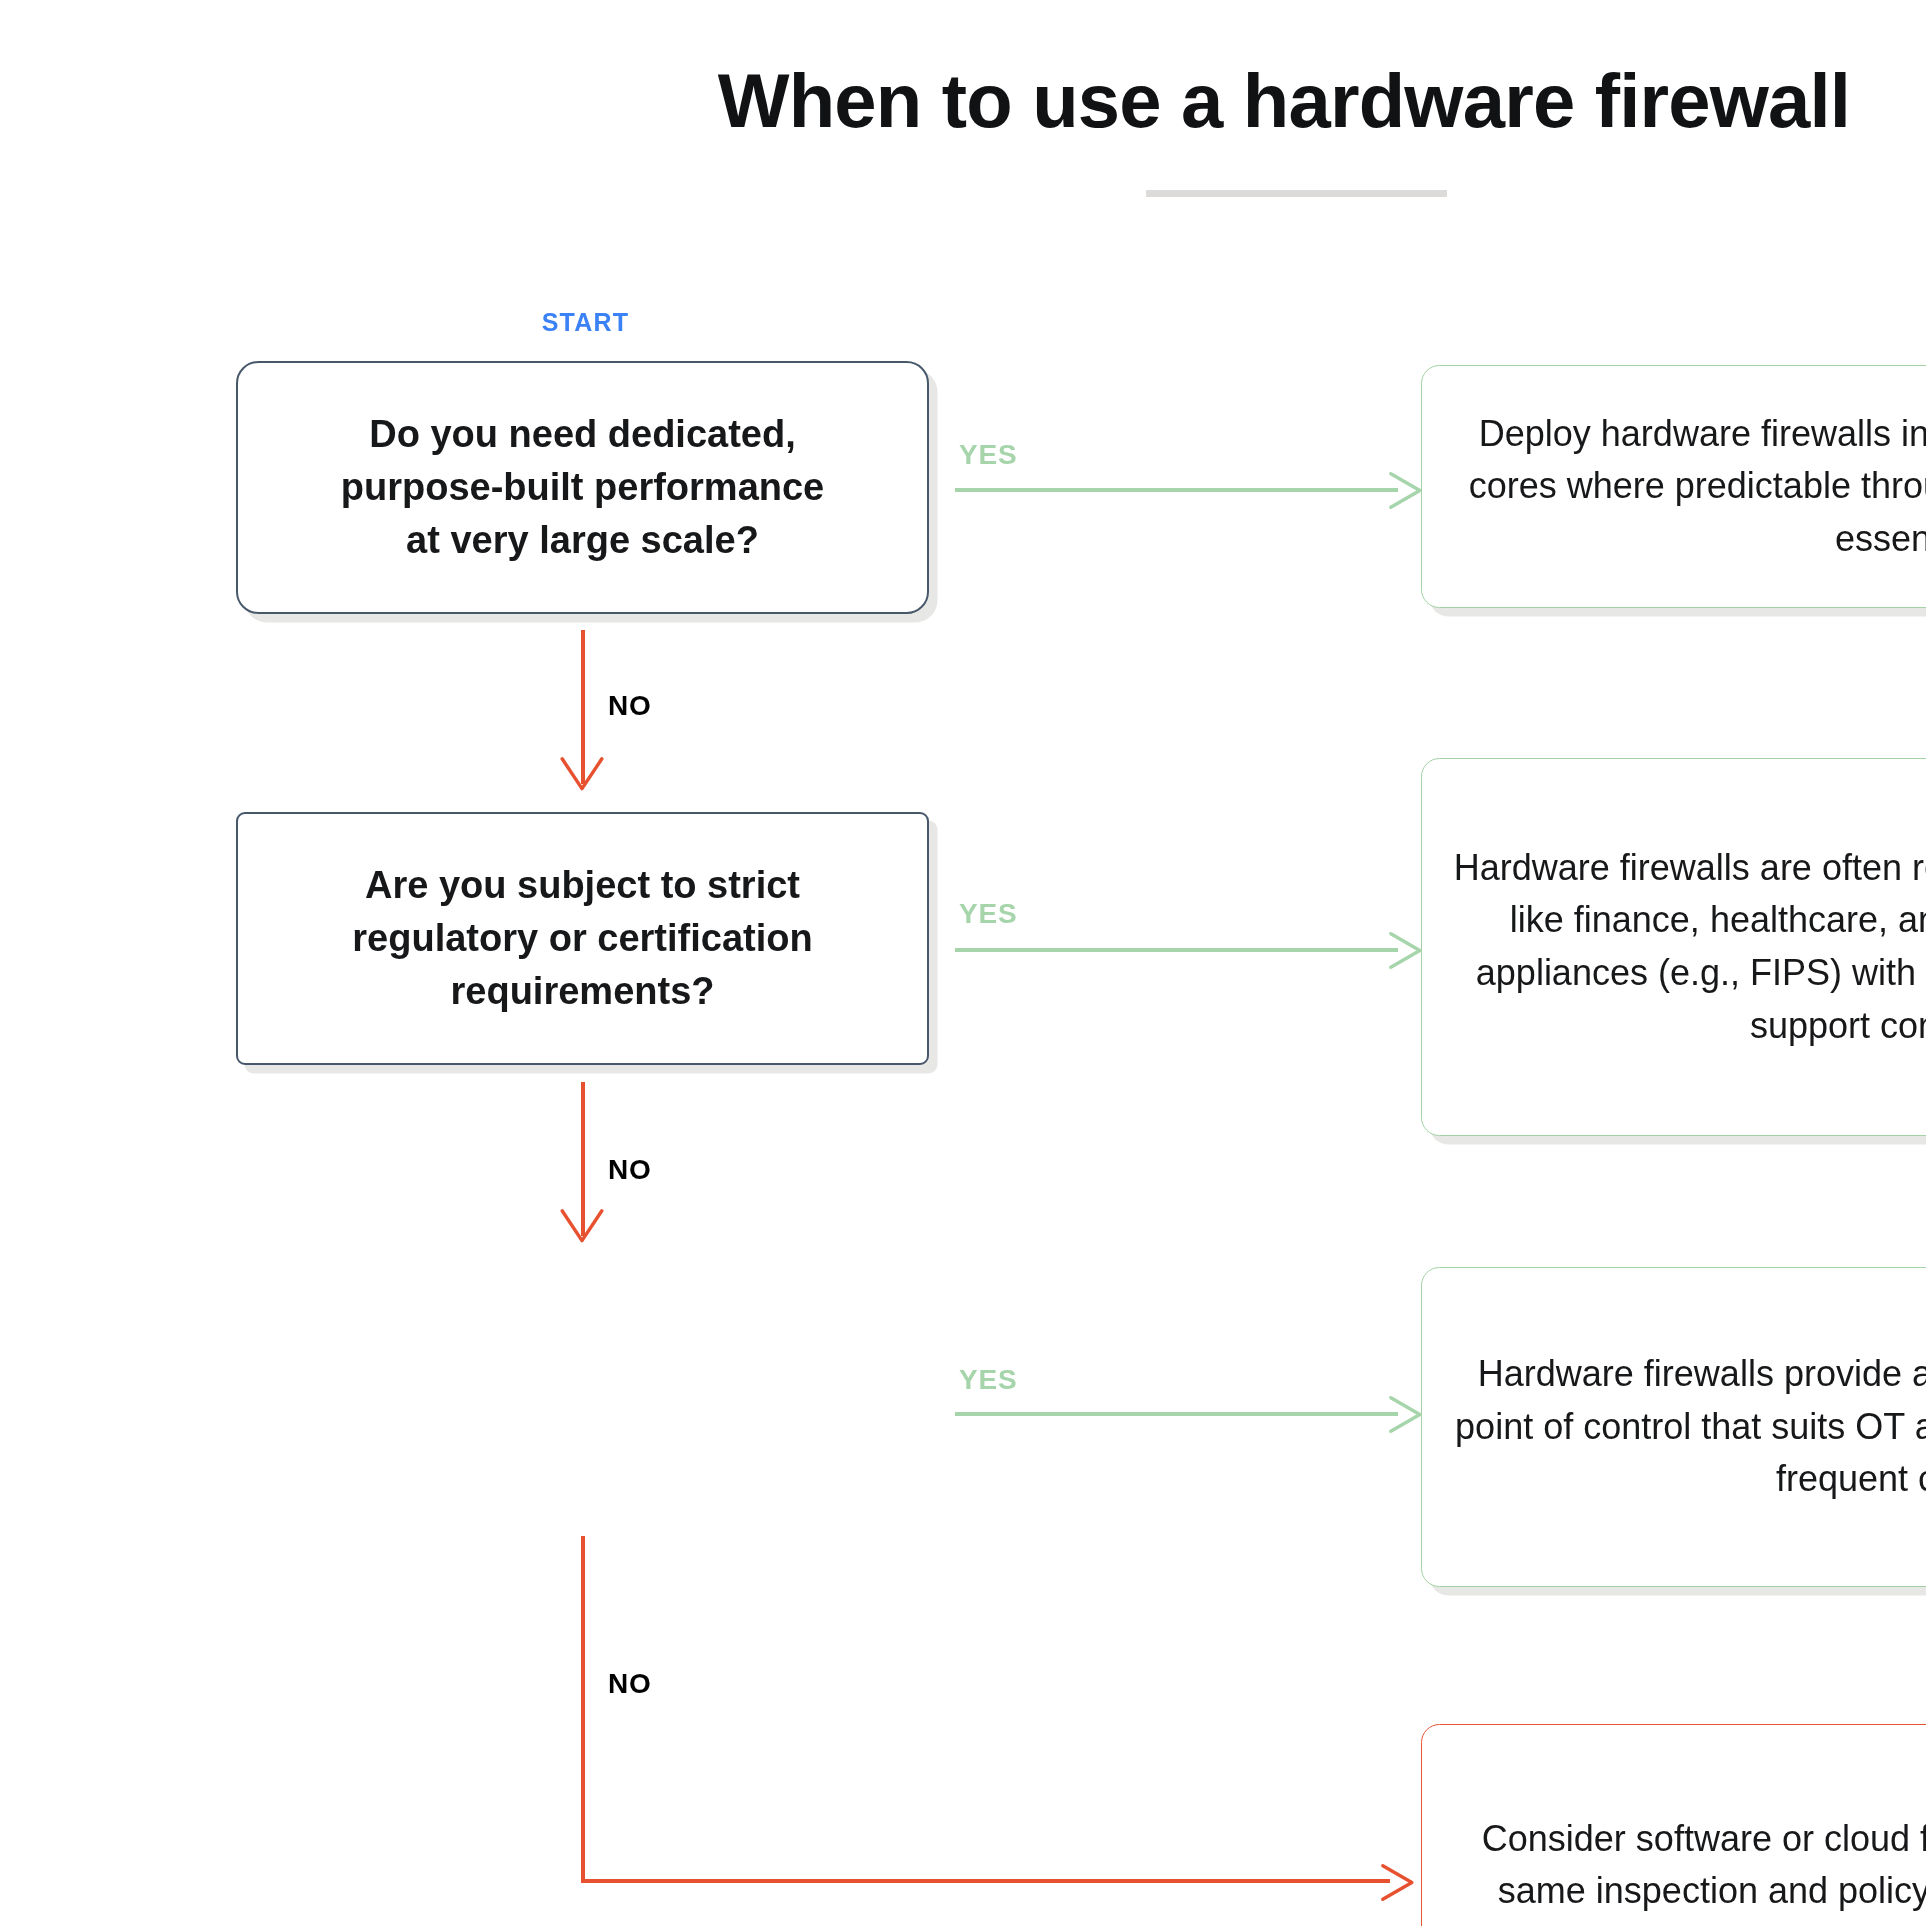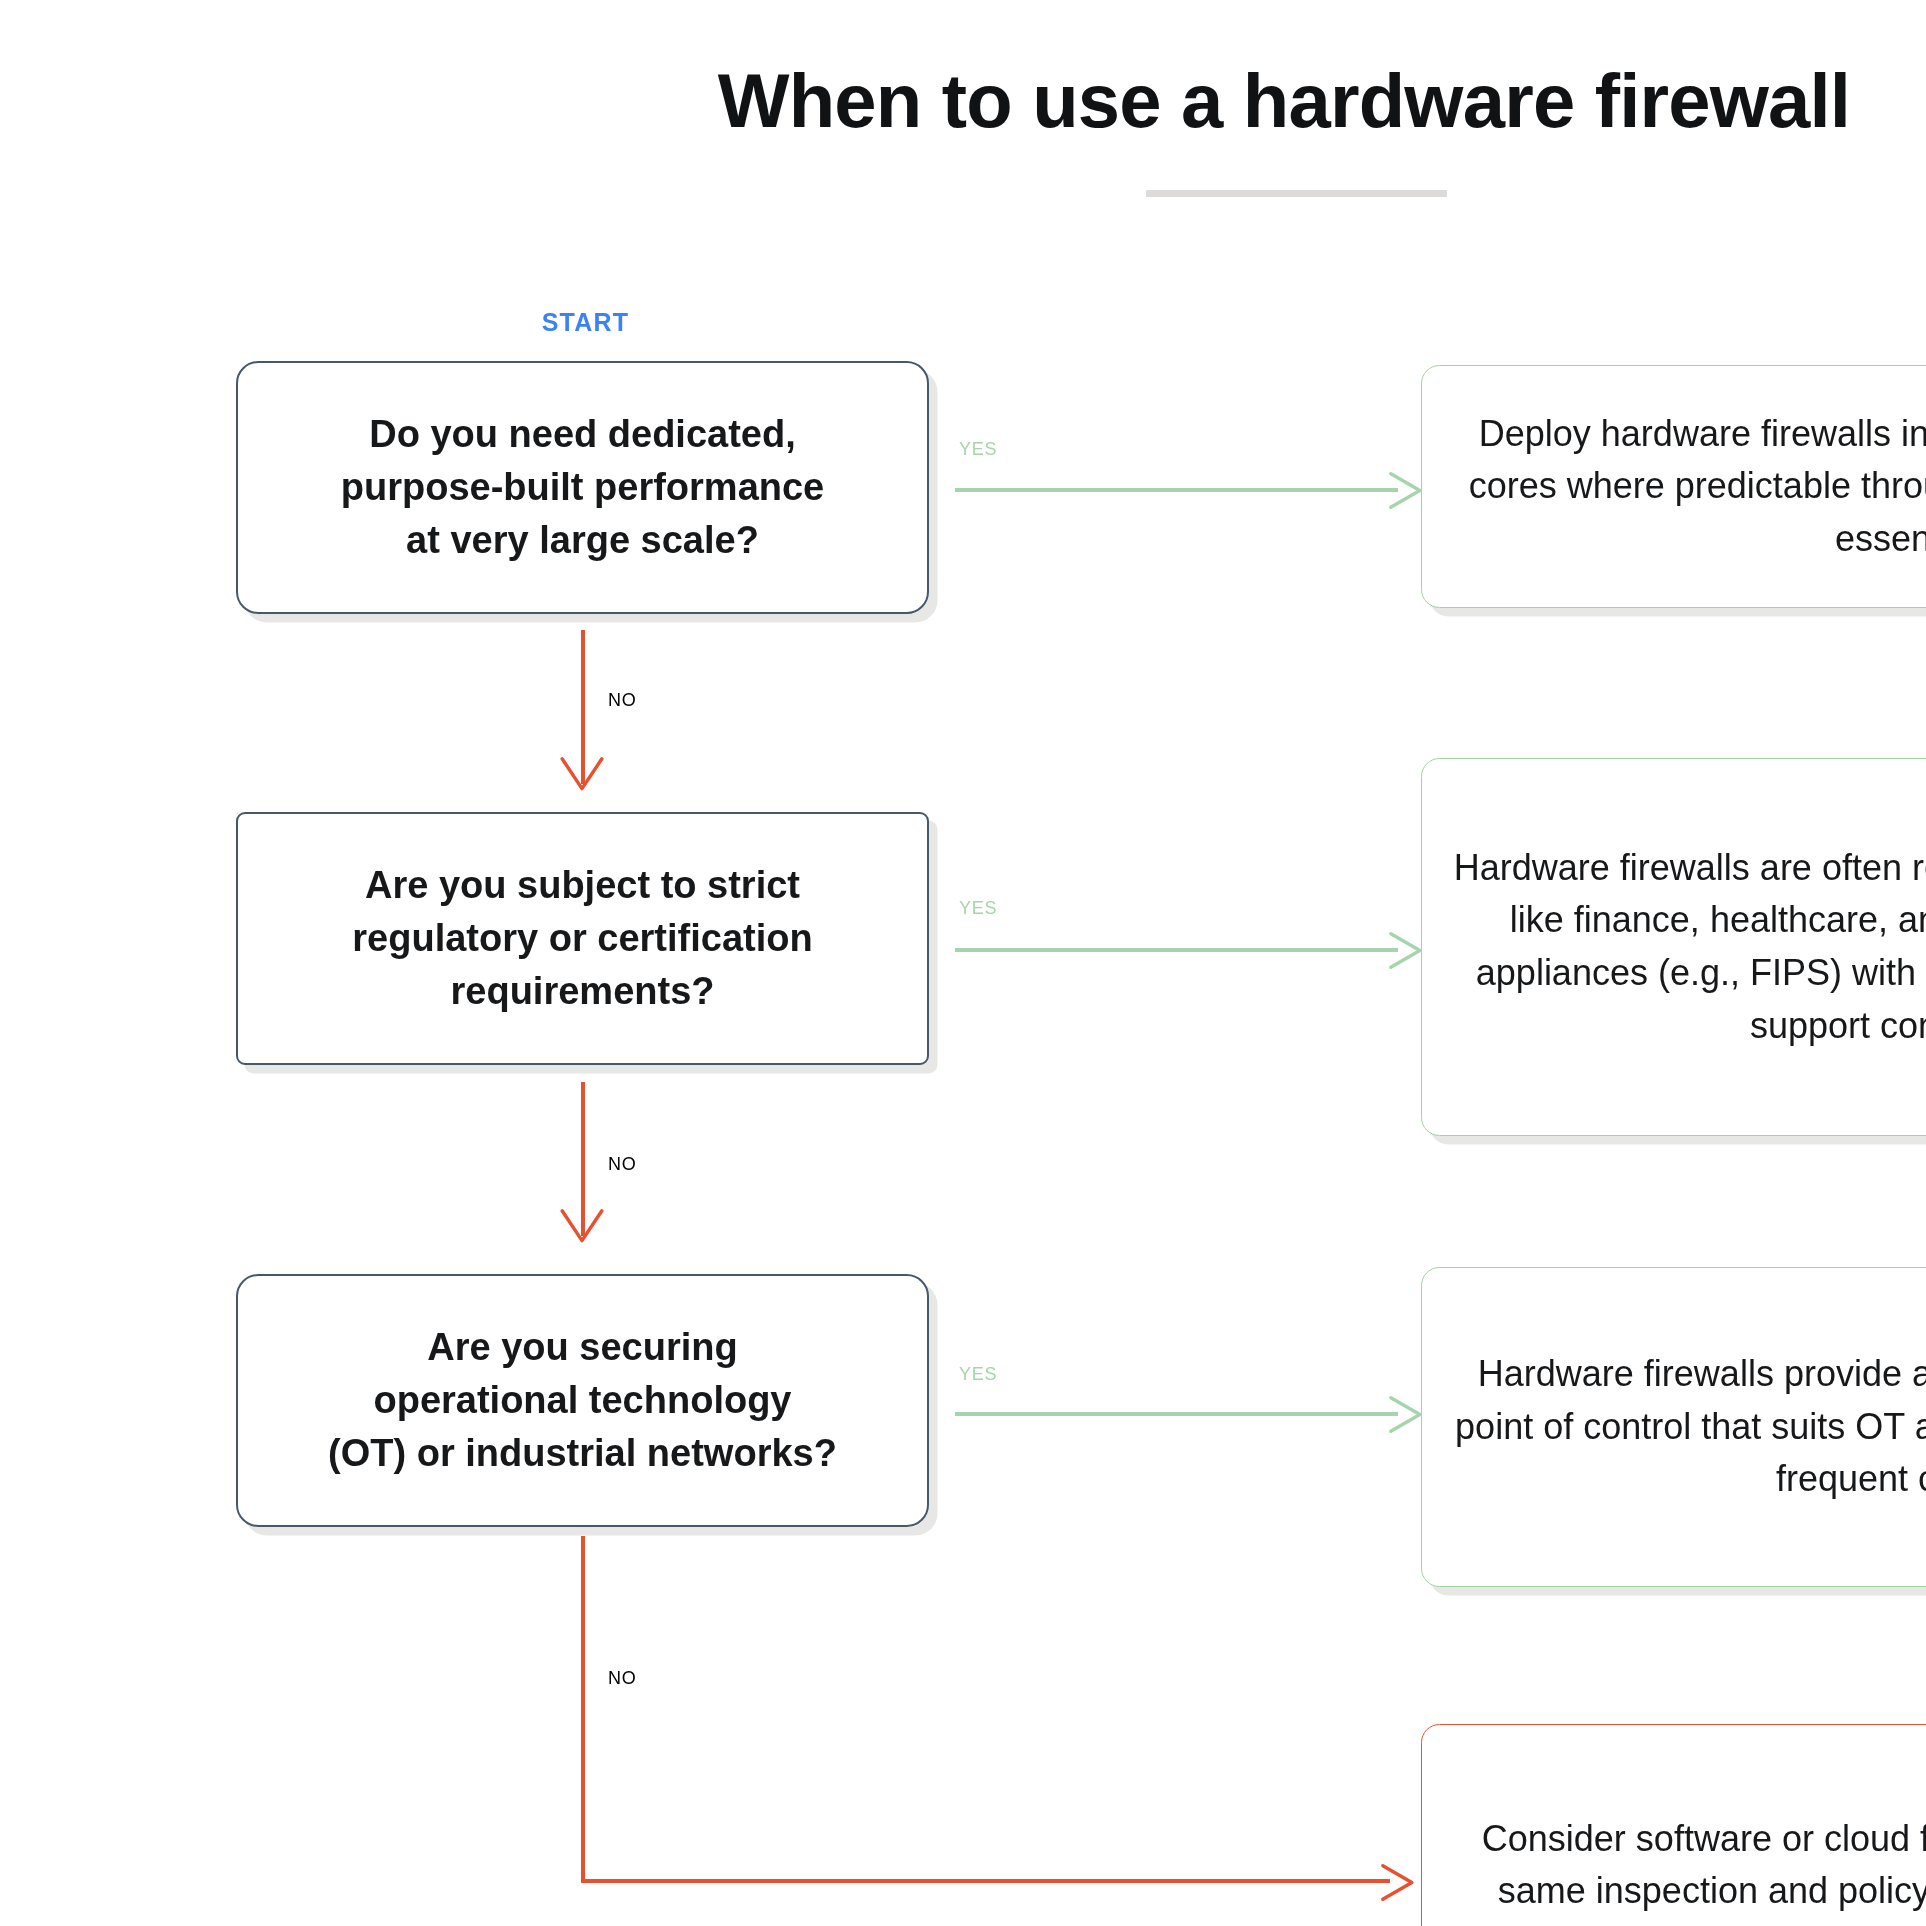--- a/index.html
+++ b/index.html
@@ -64,21 +64,21 @@
   #o3{top:1267px;height:320px;}
   #o4{top:1724px;height:335px;}
 
   
   .conn{position:absolute;}
   .hline{position:absolute;height:3.5px;background:#a7d5ab;}
   .vline{position:absolute;width:3.5px;background:#e8512f;}
   .hline-red{position:absolute;height:3.5px;background:#e8512f;}
 
   .lbl{
-    position:absolute;font-weight:400;font-size:18px;letter-spacing:0.8px;
+    position:absolute;font-weight:700;font-size:28px;letter-spacing:0.8px;
   }
   .lbl.yes{color:#a7d5ab;}
   .lbl.no{color:#000000;}
 
   svg.arrowhead{position:absolute;overflow:visible;}
 </style>
 </head>
 <body>
 
 <div class="page">
@@ -90,25 +90,20 @@
 
   <div class="node decision" id="d1">
     <span class="txt">Do you need dedicated,
 purpose-built performance
 at very large scale?</span>
   </div>
   <div class="node decision" id="d2">
     <span class="txt">Are you subject to strict
 regulatory or certification
 requirements?</span>
-  </div>
-  <div class="node decision" id="d3">
-    <span class="txt">Are you securing
-operational technology
-(OT) or industrial networks?</span>
   </div>
 
   <div class="node outcome" id="o1">
     <span class="txt">Deploy hardware firewalls in data centers and campus cores where predictable throughput and low latency are essential.</span>
   </div>
   <div class="node outcome" id="o2">
     <span class="txt">Hardware firewalls are often required in regulated sectors like finance, healthcare, and government. Certified appliances (e.g., FIPS) with tamper-resistant hardware support compliance.</span>
   </div>
   <div class="node outcome" id="o3">
     <span class="txt">Hardware firewalls provide a clear, physically enforced point of control that suits OT and environments that resist frequent change.</span>

